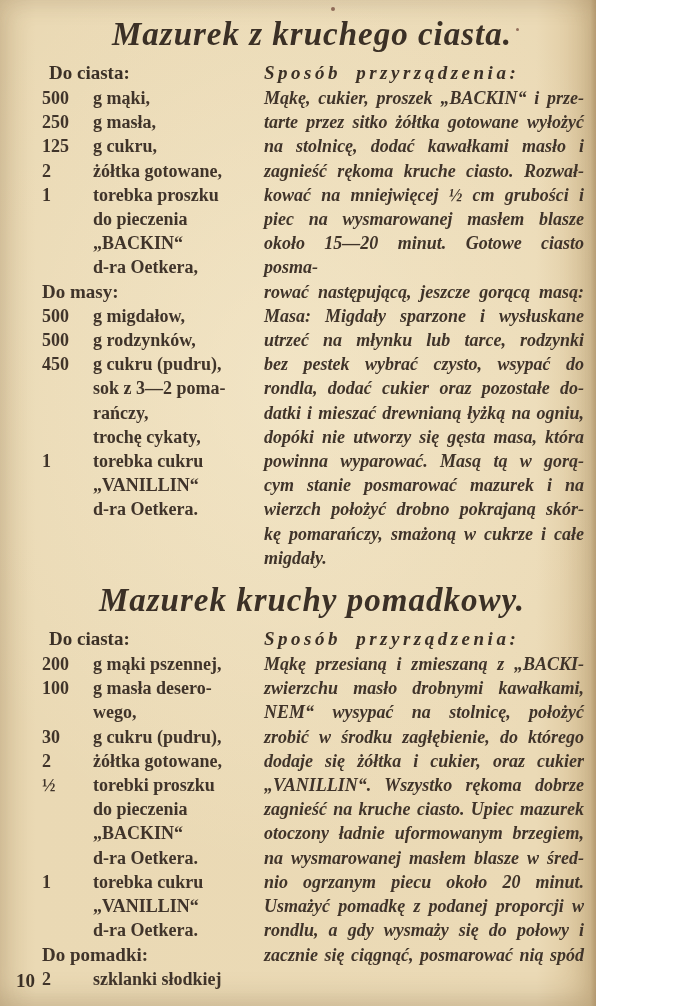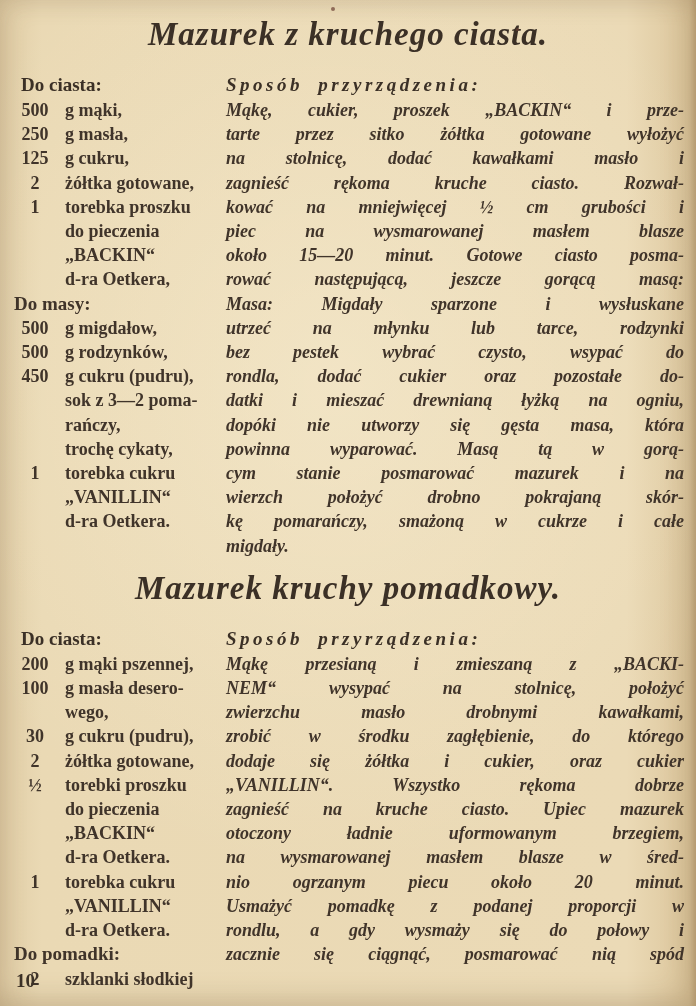--- a/index.html
+++ b/index.html
@@ -5,31 +5,32 @@
   html, body {
     margin: 0;
     padding: 0;
     width: 700px;
     height: 1006px;
     overflow: hidden;
     font-family: "Liberation Serif", "DejaVu Serif", serif;
   }
   .page {
     position: relative;
-    width: 696px;
+    width: 596px;
     height: 1006px;
     box-sizing: border-box;
     color: #40342a;
     background:
       radial-gradient(ellipse 90% 70% at 48% 38%, rgba(255,248,226,0.35), rgba(255,248,226,0) 70%),
       linear-gradient(90deg, #e0cda6 0%, #ead9b4 6%, #ebdab6 90%, #dcc69c 99%, #c8ad82 100%),
       #e8d6b1;
     box-shadow:
       inset -10px -8px 26px rgba(110, 82, 45, 0.22),
       inset 8px 6px 22px rgba(110, 82, 45, 0.10);
+    padding-left: 28px;
   }
   .speck {
     position: absolute;
     border-radius: 50%;
     background: #6b3f33;
     opacity: 0.7;
   }
   .recipe-title {
     font-style: italic;
     font-weight: bold;
@@ -40,21 +41,21 @@
     color: #3b3026;
     margin: 0;
     padding: 0;
   }
   .recipe-title.first { padding-top: 12px; }
   .recipe-title.second { padding-top: 8px; }
   .cols {
     display: flex;
     padding: 4px 12px 0 14px;
     box-sizing: border-box;
-    margin-top: 12px;
+    gap: 10px;
   }
   .left-col { width: 212px; flex: none; }
   .right-col { flex: 1; min-width: 0; font-style: italic; }
   .col-header {
     font-weight: bold;
     font-size: 19px;
     line-height: 26px;
     color: #3b3026;
     white-space: nowrap;
   }
@@ -66,21 +67,21 @@
   .ing-row {
     display: flex;
     font-weight: bold;
     font-size: 18px;
     line-height: 24.2px;
     white-space: nowrap;
   }
   .qty {
     width: 42px;
     flex: none;
-    text-align: center;
+    text-align: left;
     margin-right: 9px;
   }
   .ing-subhead {
     font-weight: bold;
     font-size: 19px;
     line-height: 24.2px;
     white-space: nowrap;
   }
   .method-line {
     font-weight: bold;
@@ -270,22 +271,22 @@
             <div class="ing-row">
               <span class="qty">2</span>
               <span class="ing-text">szklanki słodkiej</span>
             </div>
           </div>
       </div>
       <div class="right-col">
         <div class="col-header method-header">Sposób przyrządzenia:</div>
         <div class="method">
             <div class="method-line">Mąkę przesianą i zmieszaną z „BACKI-</div>
+            <div class="method-line">zwierzchu masło drobnymi kawałkami,</div>
             <div class="method-line">NEM“ wysypać na stolnicę, położyć</div>
-            <div class="method-line">zwierzchu masło drobnymi kawałkami,</div>
             <div class="method-line">zrobić w środku zagłębienie, do którego</div>
             <div class="method-line">dodaje się żółtka i cukier, oraz cukier</div>
             <div class="method-line">„VANILLIN“. Wszystko rękoma dobrze</div>
             <div class="method-line">zagnieść na kruche ciasto. Upiec mazurek</div>
             <div class="method-line">otoczony ładnie uformowanym brzegiem,</div>
             <div class="method-line">na wysmarowanej masłem blasze w śred-</div>
             <div class="method-line">nio ogrzanym piecu około 20 minut.</div>
             <div class="method-line">Usmażyć pomadkę z podanej proporcji w</div>
             <div class="method-line">rondlu, a gdy wysmaży się do połowy i</div>
             <div class="method-line">zacznie się ciągnąć, posmarować nią spód</div>

